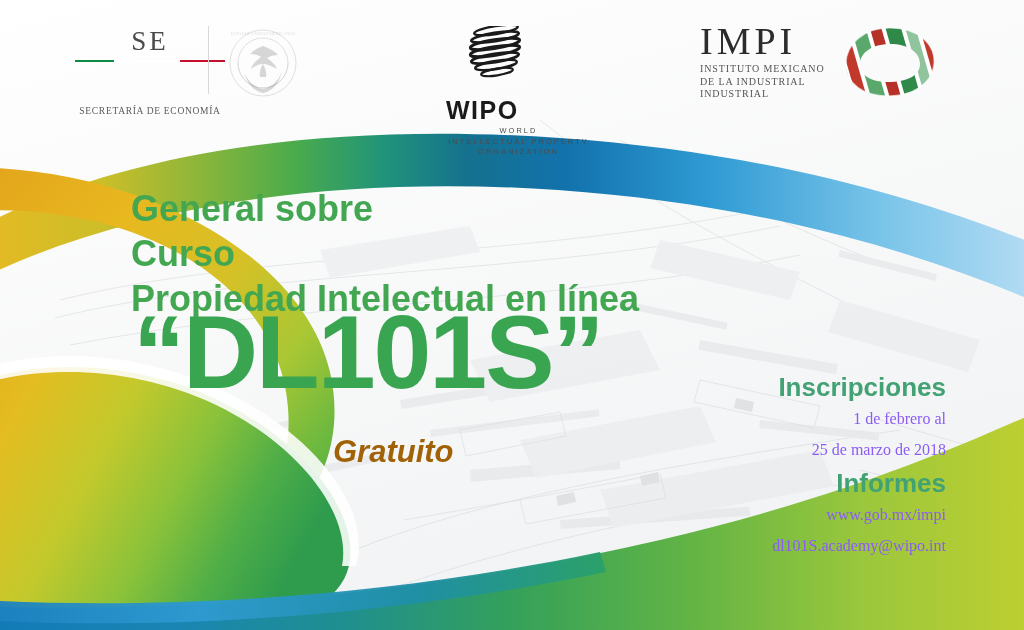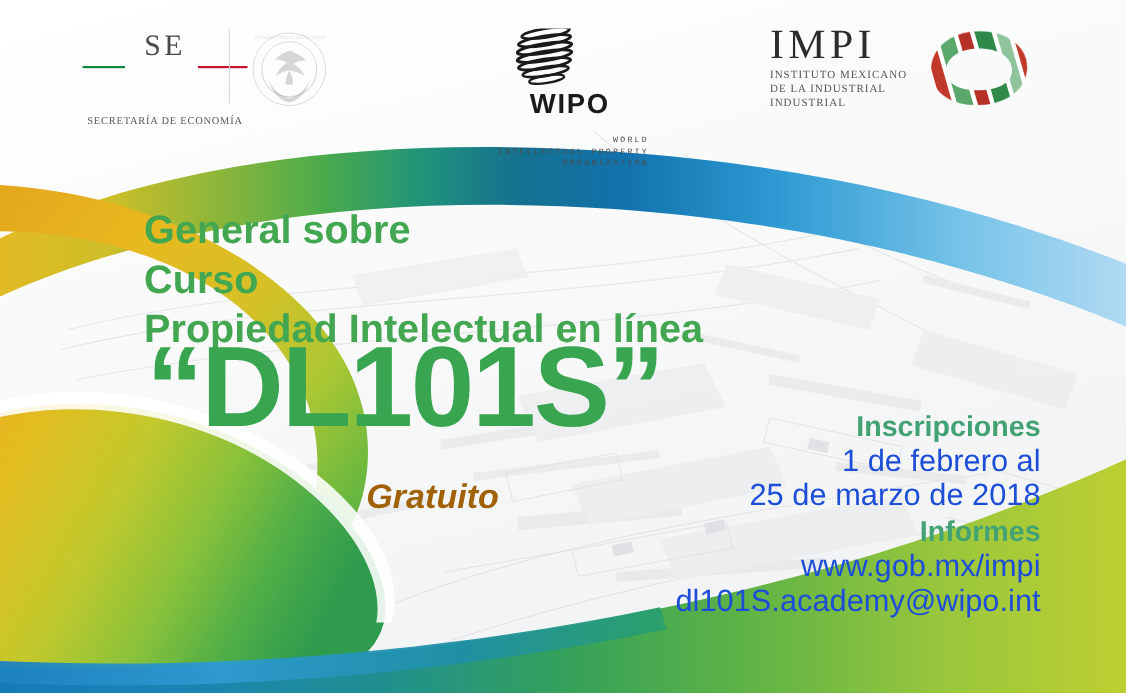--- a/index.html
+++ b/index.html
@@ -72,33 +72,33 @@
   
   #logo-wipo { left: 440px; top: 26px; width: 150px; }
   .wipo-globe { height: 52px; }
   .wipo-name {
     font-family: "Liberation Sans", sans-serif;
     font-weight: bold;
     font-size: 25px;
     letter-spacing: 1.5px;
     color: #1a1a1a;
     line-height: 1;
-    margin-top: 0;
-    text-align: center;
+    margin-top: 16px;
+    text-align: left;
     padding-left: 6px;
   }
   .wipo-sub {
-    font-family: Liberation Mono, monospace;
+    font-family: Liberation Sans, sans-serif;
     font-size: 7.4px;
     letter-spacing: 2.1px;
     color: #4b4b4b;
     line-height: 1.45;
-    text-align: right;
+    text-align: center;
     padding-left: 7px;
-    margin-top: 15px;
+    margin-top: 3px;
   }
 
   
   #logo-impi { left: 700px; top: 22px; width: 240px; }
   .impi-flex { display: flex; align-items: center; gap: 10px; }
   .impi-txt { text-align: left; }
   .impi-mark {
     font-family: "Liberation Serif", serif;
     font-size: 38px;
     letter-spacing: 4px;
@@ -166,24 +166,24 @@
   }
   .info-head {
     font-family: "Liberation Sans", sans-serif;
     font-weight: bold;
     font-size: 26px;
     line-height: 31px;
     color: #43a274;
     white-space: nowrap;
   }
   .info-line {
-    font-family: Liberation Sans, sans-serif;
-    font-size: 28px;
+    font-family: Liberation Serif, serif;
+    font-size: 16px;
     line-height: 31px;
-    color: #1d4ed8;
+    color: #8b5cf6;
     white-space: nowrap;
   }
   .info-gap { height: 3px; }
 </style>
 </head>
 <body>
 
 <div id="poster">
 
   <div class="bg-layer">

